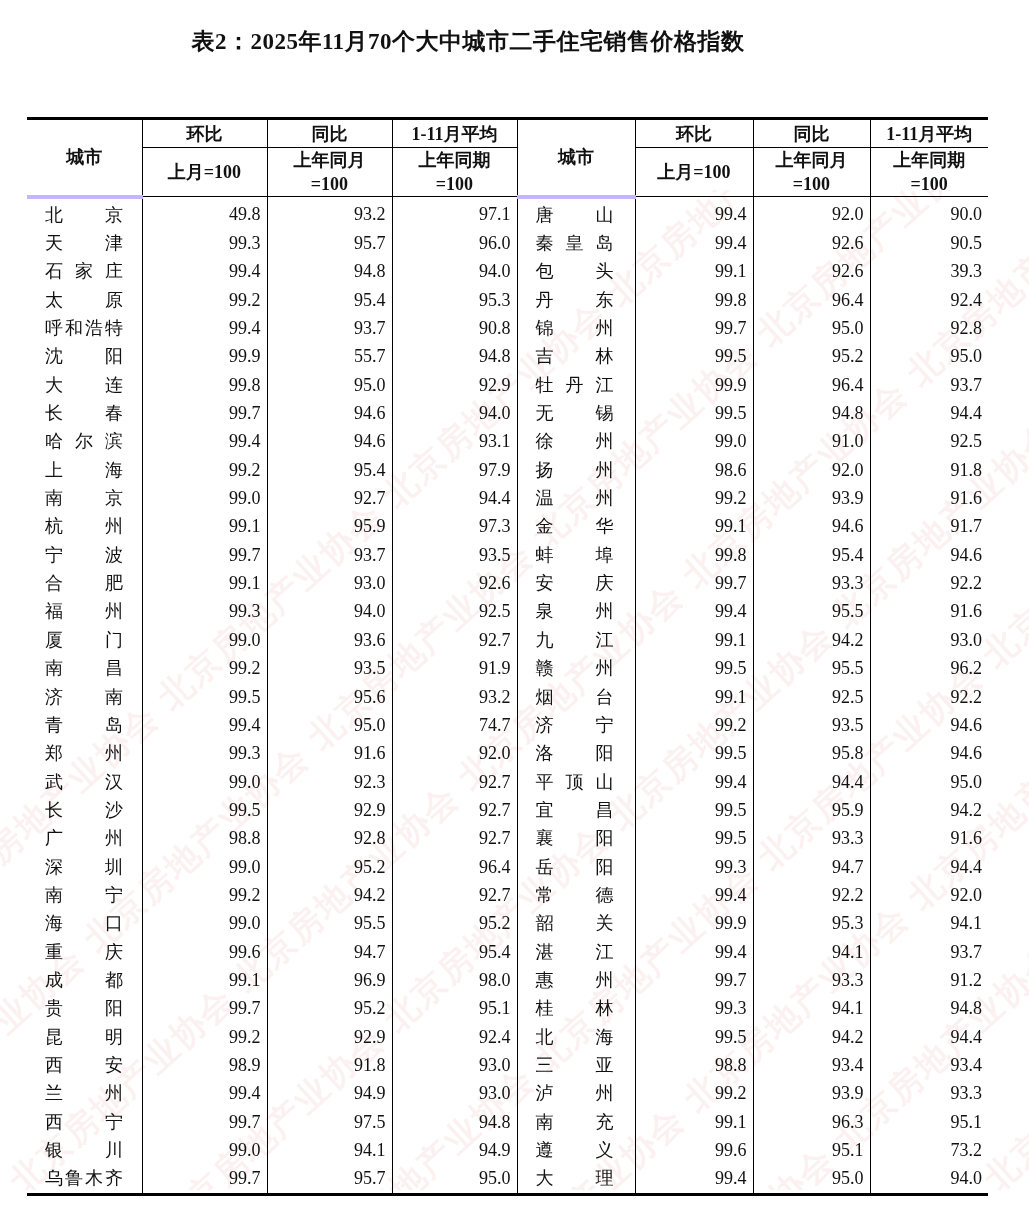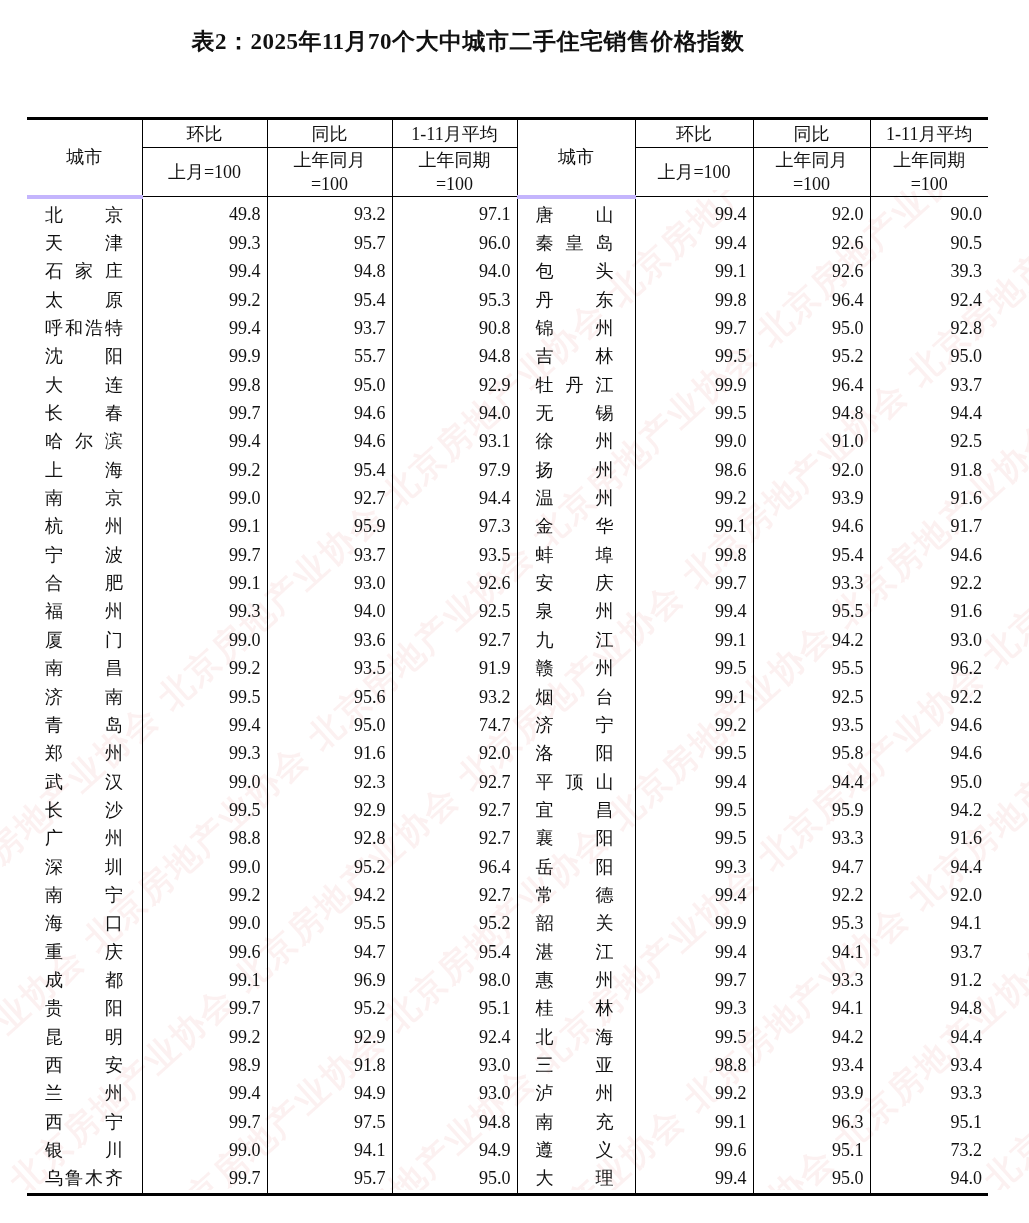--- a/index.html
+++ b/index.html
@@ -28,21 +28,21 @@
   }
   table.data col.c-city { width: 115px; }
   table.data col.c-num1 { width: 125px; }
   table.data col.c-num2 { width: 125px; }
   table.data col.c-num3 { width: 125px; }
   table.data col.c-city2 { width: 118px; }
   table.data col.c-num4 { width: 118px; }
   table.data col.c-num5 { width: 117px; }
   table.data col.c-num6 { width: 118px; }
   th {
-    font-weight: normal; text-align: center; padding: 0; line-height: 24px;
+    font-weight: bold; text-align: center; padding: 0; line-height: 24px;
     border-left: 1px solid #000;
   }
   th.first { border-left: none; }
   tr.h1 th { height: 27px; border-bottom: 1px solid #000; }
   tr.h1 th.city-h { border-bottom: 4px solid #c4b5fd; }
   tr.h2 th { height: 48px; border-bottom: 1px solid #000; }
   td {
     padding: 0; height: 28.35px; line-height: 28px; border-left: 1px solid #000;
   }
   td.first { border-left: none; }

